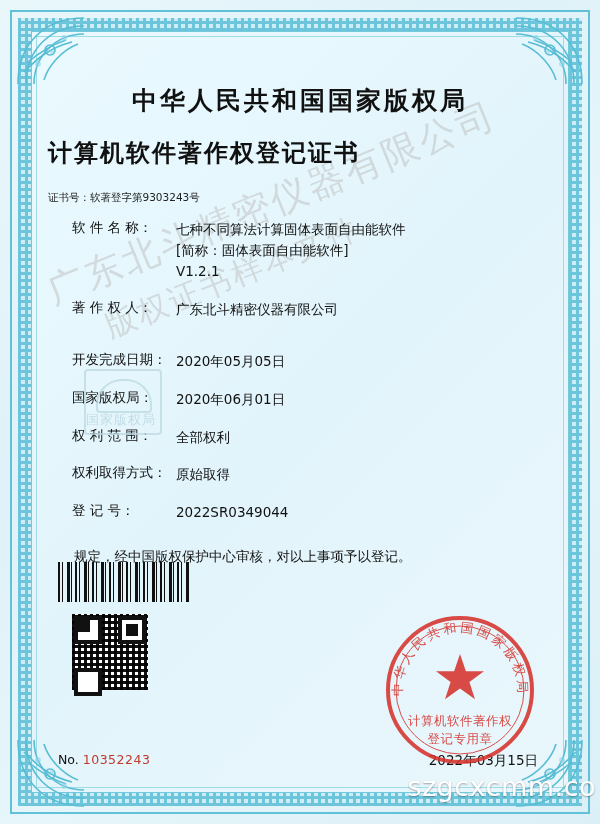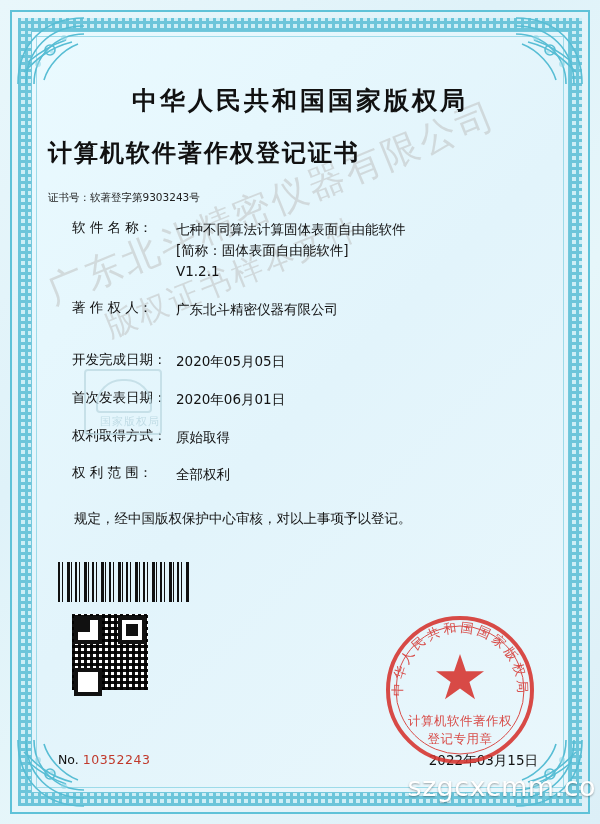--- a/index.html
+++ b/index.html
@@ -140,22 +140,22 @@
     content: "";
     position: absolute;
     left: 10px; top: 8px;
     width: 52px; height: 30px;
     border: 2px solid #bcd9e2;
     border-radius: 26px 26px 4px 4px;
   }
   .emboss-txt {
     position: absolute;
     left: 0; right: 0; bottom: 4px;
-    text-align: right;
-    font-size: 11px;
+    text-align: left;
+    font-size: 13px;
     color: #b5d4de;
     letter-spacing: 1px;
     font-family: "DejaVu Sans", sans-serif;
   }
 
   .fields {
     margin-top: 14px;
     padding-left: 24px;
     position: relative;
   }
@@ -418,34 +418,38 @@
       </div>
 
       <div class="gap-big"></div>
 
       <div class="row">
         <div class="label">开发完成日期：</div>
         <div class="value">2020年05月05日</div>
       </div>
 
       <div class="row">
-        <div class="label">首次发表日期：</div>
+        <div class="label">国家版权局：</div>
         <div class="value">2020年06月01日</div>
+      </div>
+
+      <div class="row">
+        <div class="label">权 利 范 围：</div>
+        <div class="value">全部权利</div>
       </div>
 
       <div class="row">
         <div class="label">权利取得方式：</div>
         <div class="value">原始取得</div>
       </div>
 
       <div class="row">
-        <div class="label">权 利 范 围：</div>
-        <div class="value">全部权利</div>
-      </div>
-
+        <div class="label">登 记 号：</div>
+        <div class="value">2022SR0349044</div>
+      </div>
 
     </div>
 
     <div class="para">
       <span class="l2">规定，经中国版权保护中心审核，对以上事项予以登记。</span>
     </div>
 
   </div>
 
   <div class="codes">

